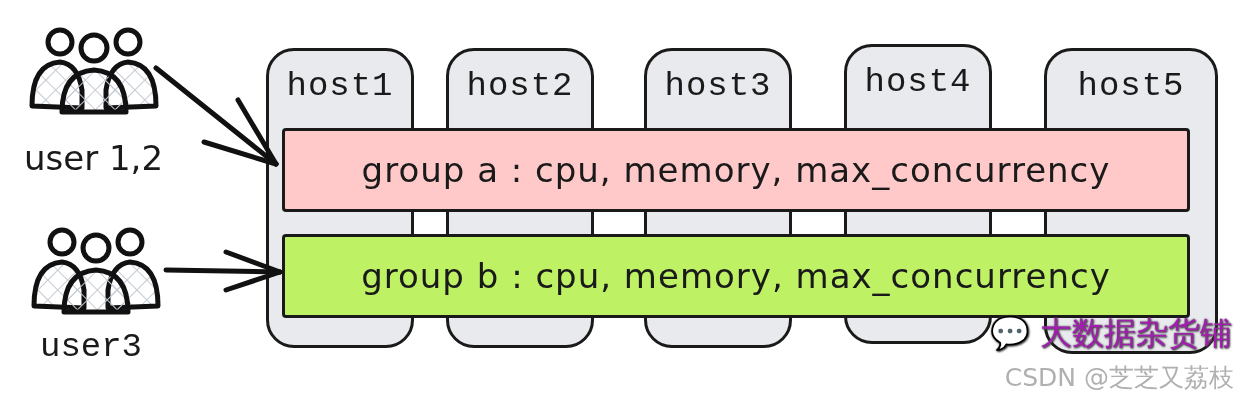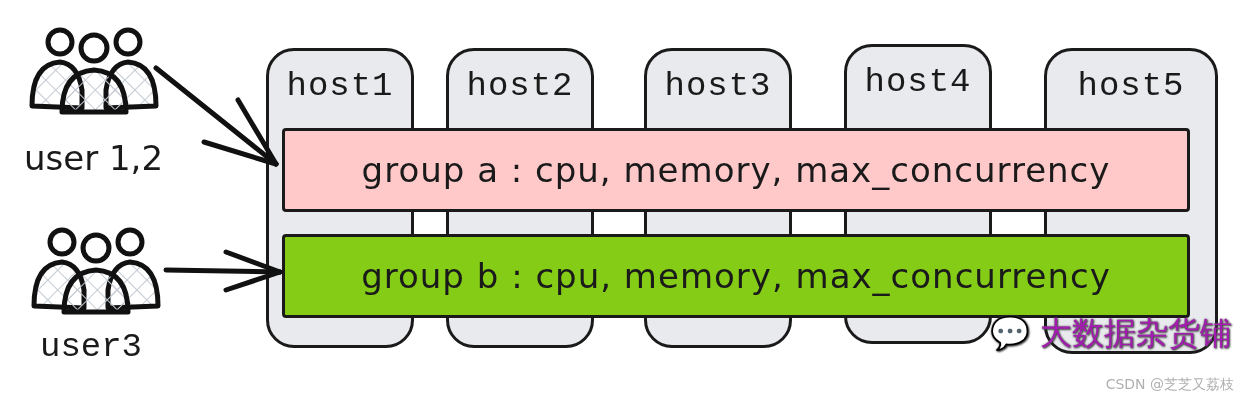--- a/index.html
+++ b/index.html
@@ -6,26 +6,26 @@
   body { width: 1242px; height: 400px; position: relative; overflow: hidden;
          font-family: "DejaVu Sans", sans-serif; }
   .host { position: absolute; top: 48px; height: 300px; width: 148px;
           background: #e9eaee; border: 3px solid #1a1a1a; border-radius: 28px; box-sizing: border-box; }
   .host-label { position: absolute; top: 16px; left: 0; right: 0; text-align: center;
                 font-size: 34px; color: #1a1a1a; letter-spacing: 1px; font-family: Liberation Mono, monospace; }
   .group { position: absolute; left: 282px; width: 908px; height: 84px; box-sizing: border-box;
            border: 3px solid #1a1a1a; border-radius: 4px; display: flex; align-items: center;
            justify-content: center; font-size: 34px; color: #1a1a1a; letter-spacing: 1px; }
   .group-a { top: 128px; background: #ffc9c9; }
-  .group-b { top: 234px; background: #84cc16; align-items: center; }
+  .group-b { top: 234px; background: #bef264; align-items: center; }
   .user-label { position: absolute; font-size: 34px; color: #1a1a1a; }
   .user-icon { position: absolute; }
   .arrows { position: absolute; left: 0; top: 0; }
   .wm { position: absolute; color: #a21caf; font-size: 32px; text-shadow: 0 0 2px #555, 1px 1px 2px #333; }
-  .csdn { position: absolute; right: 8px; bottom: 6px; color: #b0b0b0; font-size: 14px; margin-left: 8px; }
+  .csdn { position: absolute; right: 8px; bottom: 6px; color: #b0b0b0; font-size: 25px; margin-left: 8px; }
 </style>
 </head>
 <body>
 
 <div class="host" style="left:266px;top:48px;">
   <div class="host-label">host1</div>
 </div>
 <div class="host" style="left:446px;top:48px;">
   <div class="host-label">host2</div>
 </div>

